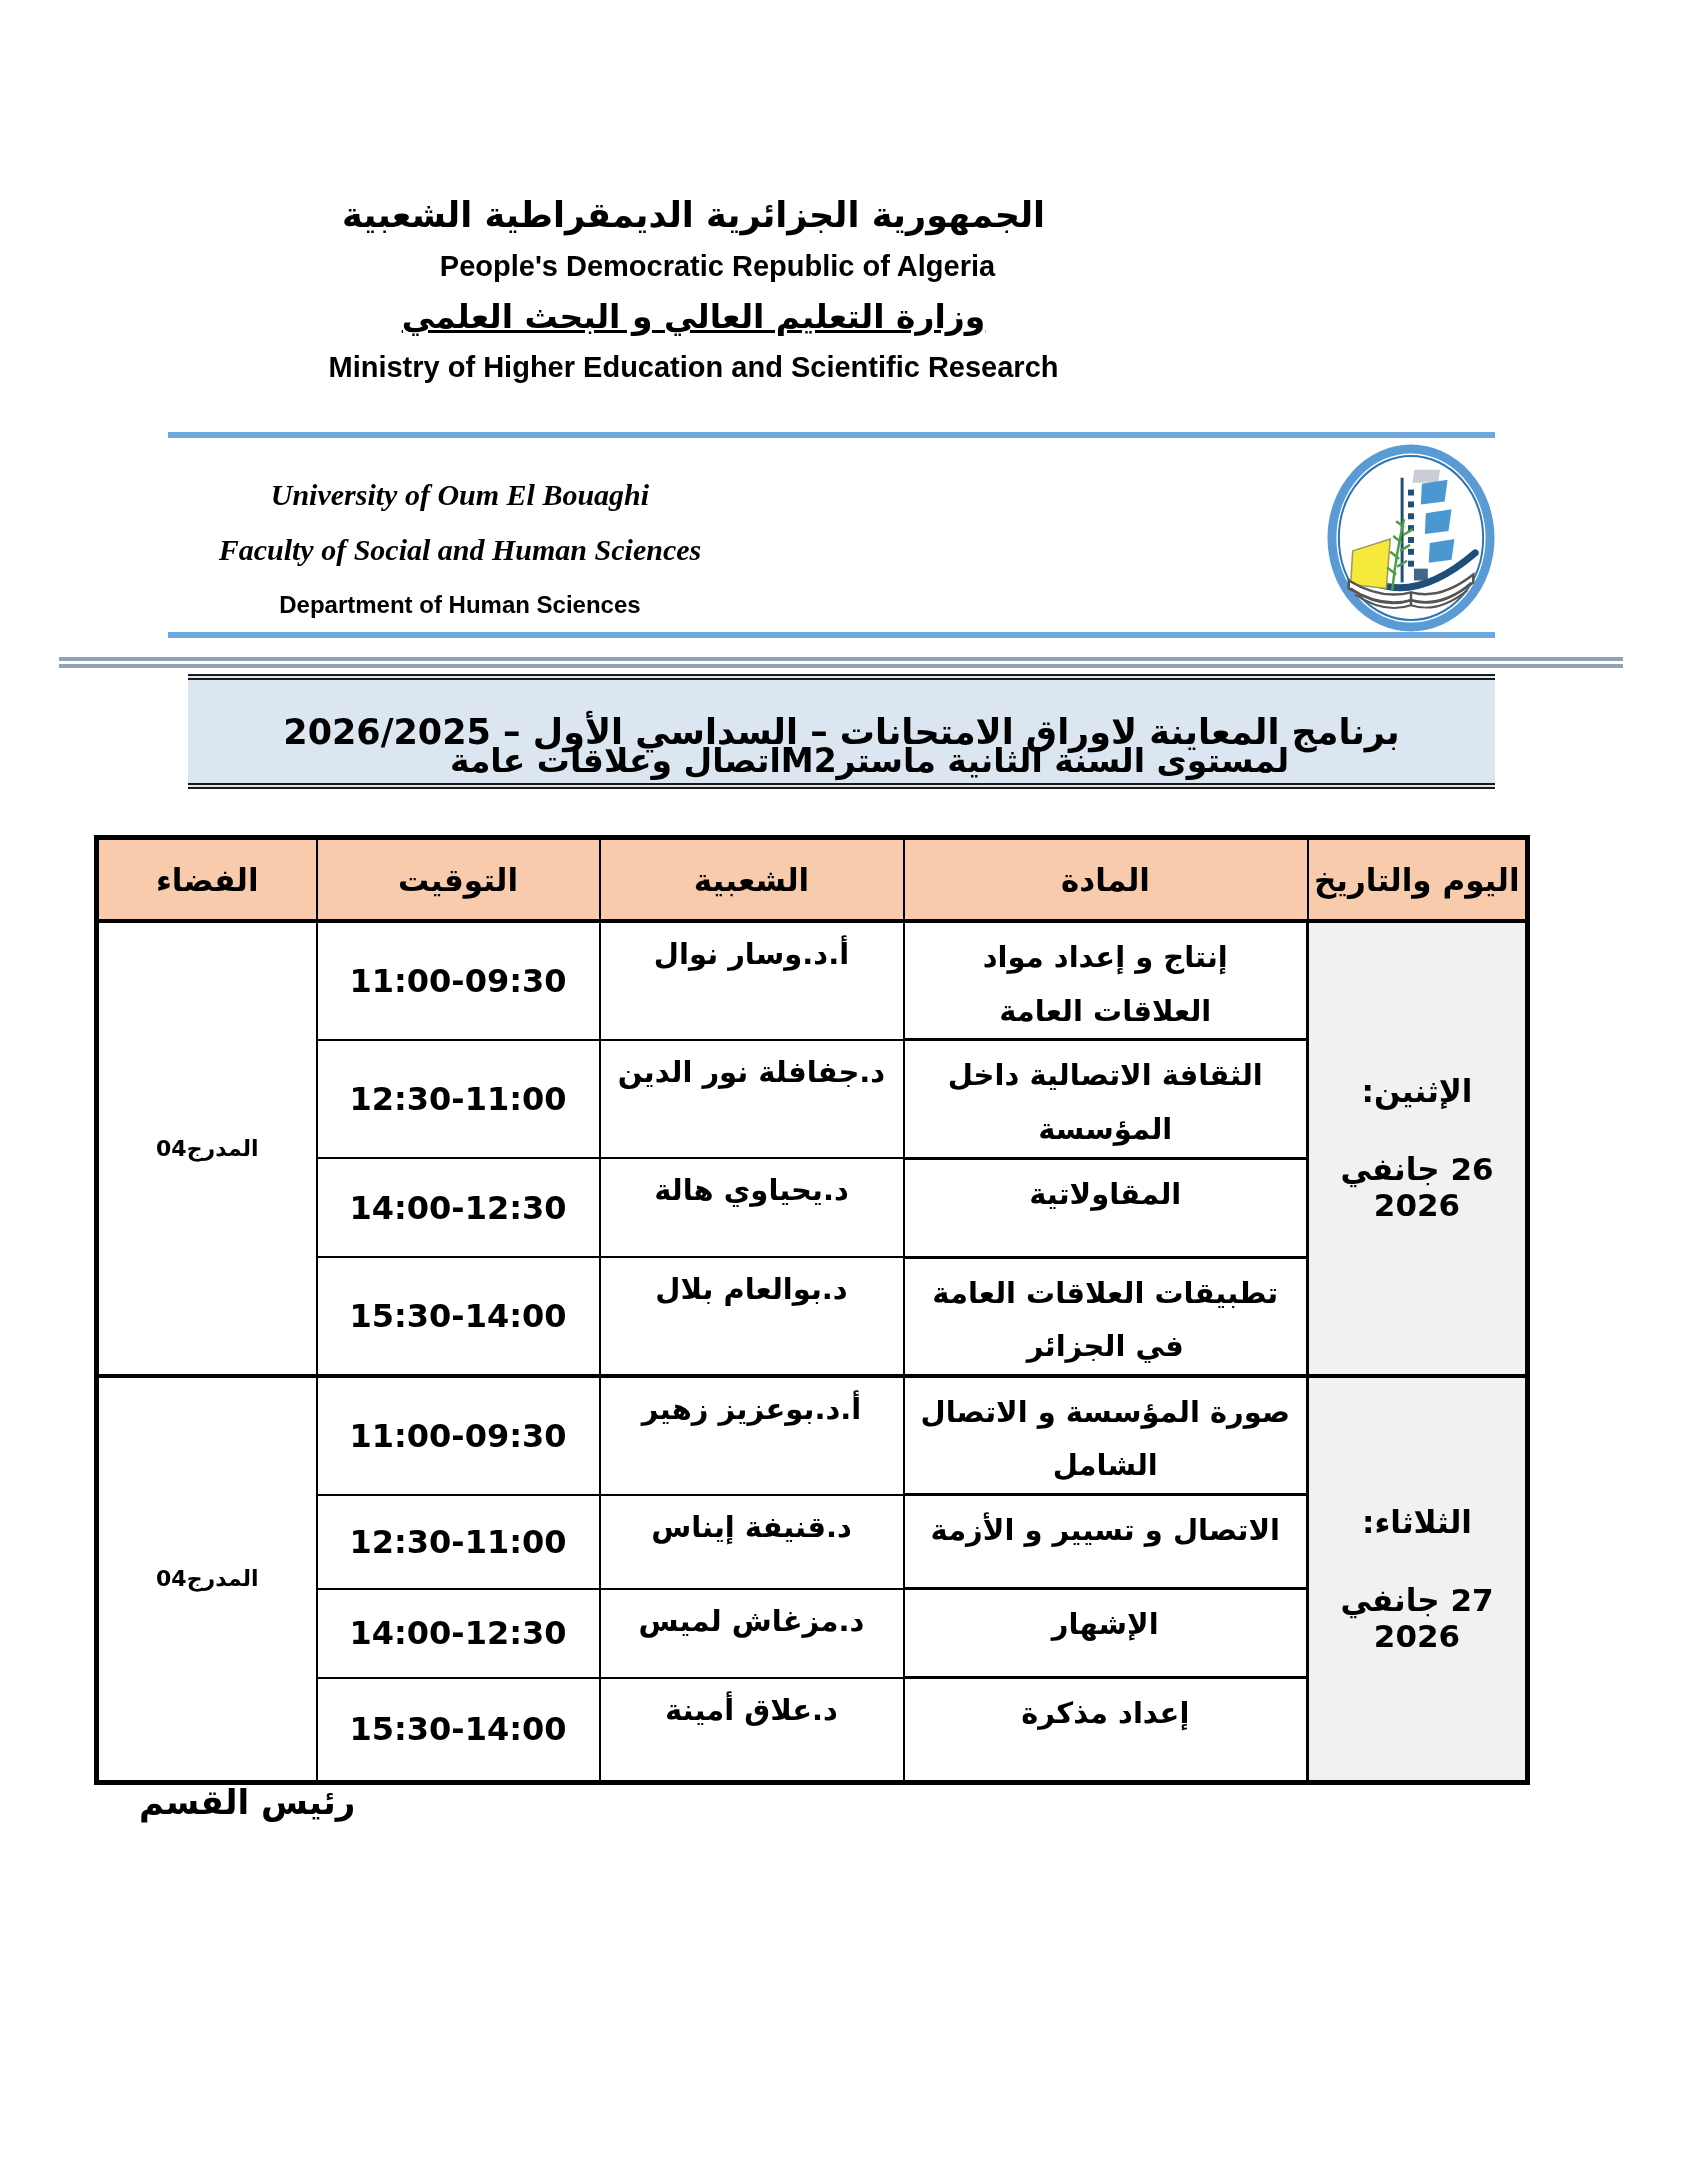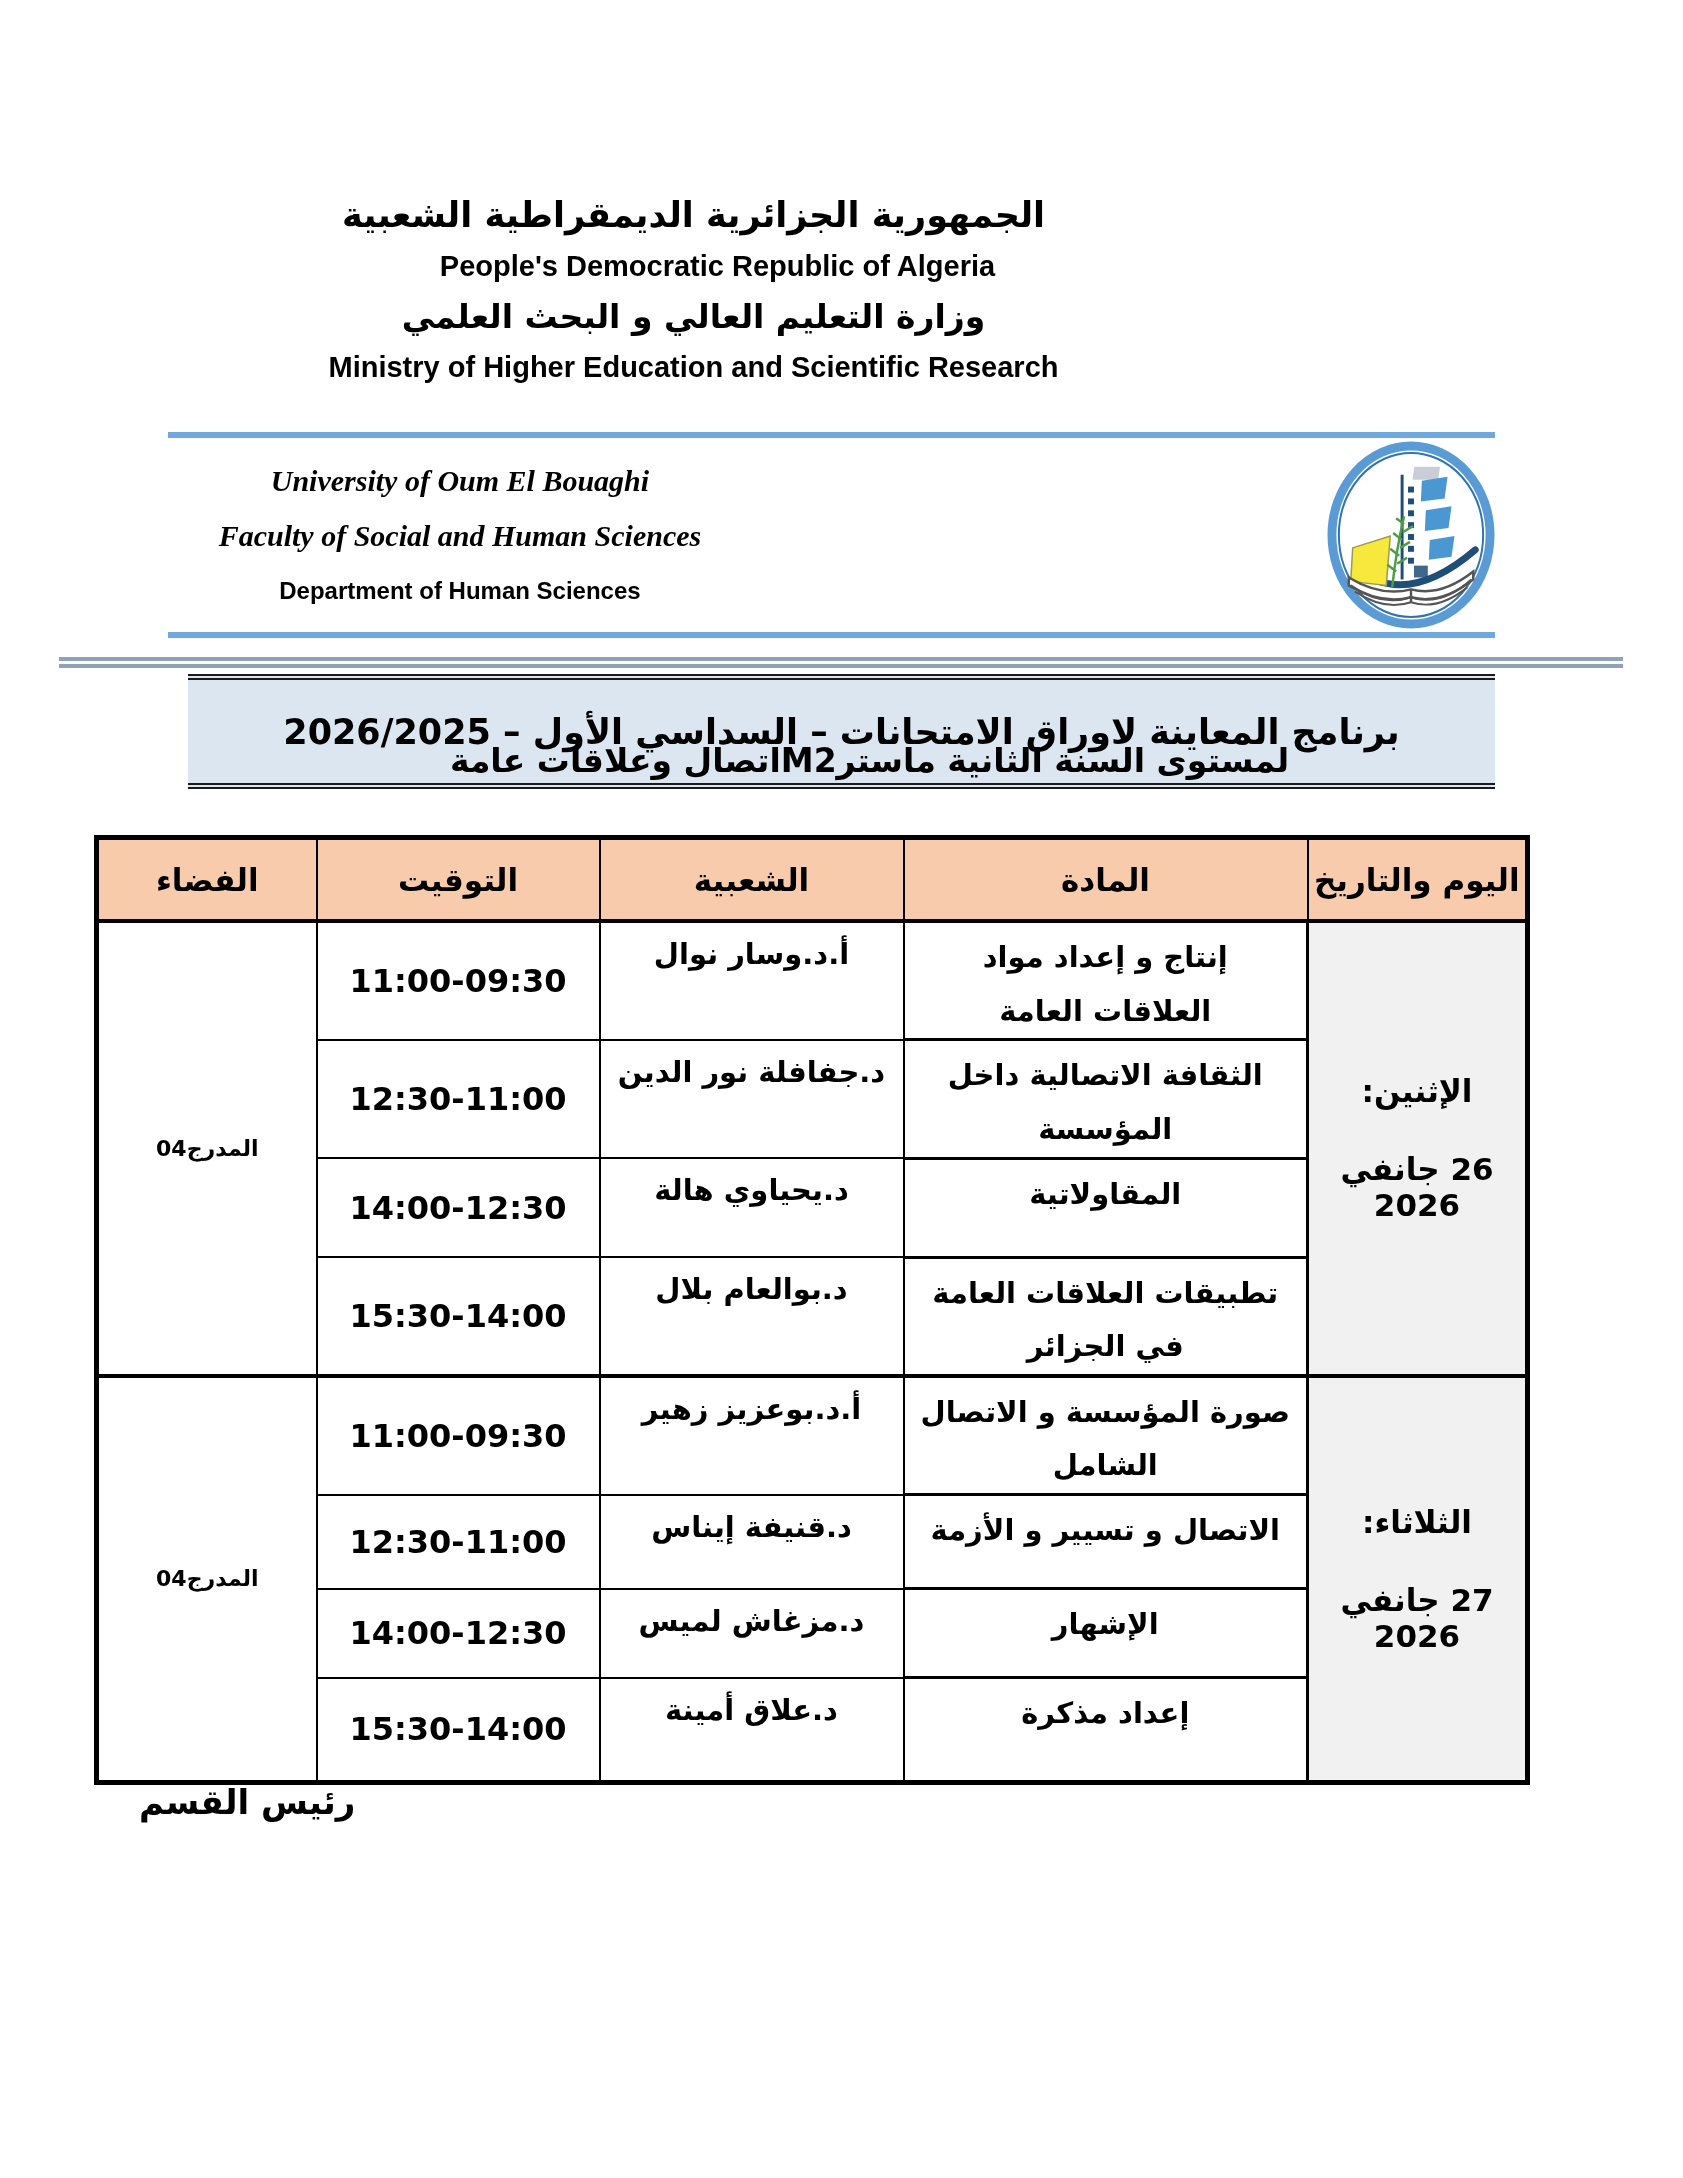--- a/index.html
+++ b/index.html
@@ -3,27 +3,27 @@
 <meta charset="utf-8">
 <style>
   html,body{margin:0;padding:0;background:#fff;}
   .page{position:relative;width:1683px;height:2178px;background:#ffffff;overflow:hidden;
         font-family:"DejaVu Sans",sans-serif;color:#000;}
 
   
   .head-block{position:absolute;top:190px;left:0;width:1387px;text-align:center;}
   .head-ar1{font-size:35px;font-weight:bold;line-height:51px;}
   .head-en1{font-size:29px;font-weight:bold;line-height:50px;font-family:"Liberation Sans",sans-serif;margin-left:48px;}
-  .head-ar2{font-size:33px;font-weight:bold;line-height:51px;}
+  .head-ar2{font-size:33px;font-weight:bold;line-height:51px;text-decoration:underline;}
   .head-en2{font-size:29px;font-weight:bold;line-height:50px;font-family:"Liberation Sans",sans-serif;}
 
   
   .letterhead{position:absolute;top:432px;left:168px;width:1327px;height:194px;
               border-top:6px solid #6FA8DC;border-bottom:6px solid #6FA8DC;
-              display:flex;align-items:center;justify-content:space-between;}
+              display:flex;align-items:flex-end;justify-content:space-between;}
   .lh-left{width:44%;text-align:center;}
   .lh-left .l1,.lh-left .l2{font-family:"Liberation Serif",serif;font-style:italic;font-weight:bold;
               font-size:30px;line-height:55px;}
   .lh-left .l3{font-family:"Liberation Sans",sans-serif;font-weight:bold;font-size:24px;line-height:55px;}
   .lh-logo{width:168px;height:188px;flex:0 0 auto;}
   .lh-right{width:40%;direction:rtl;text-align:right;padding-left:4px;}
   .lh-right div{font-size:32px;font-weight:bold;line-height:56px;white-space:nowrap;}
 
   
   .rule-double{position:absolute;top:657px;left:59px;width:1564px;}

